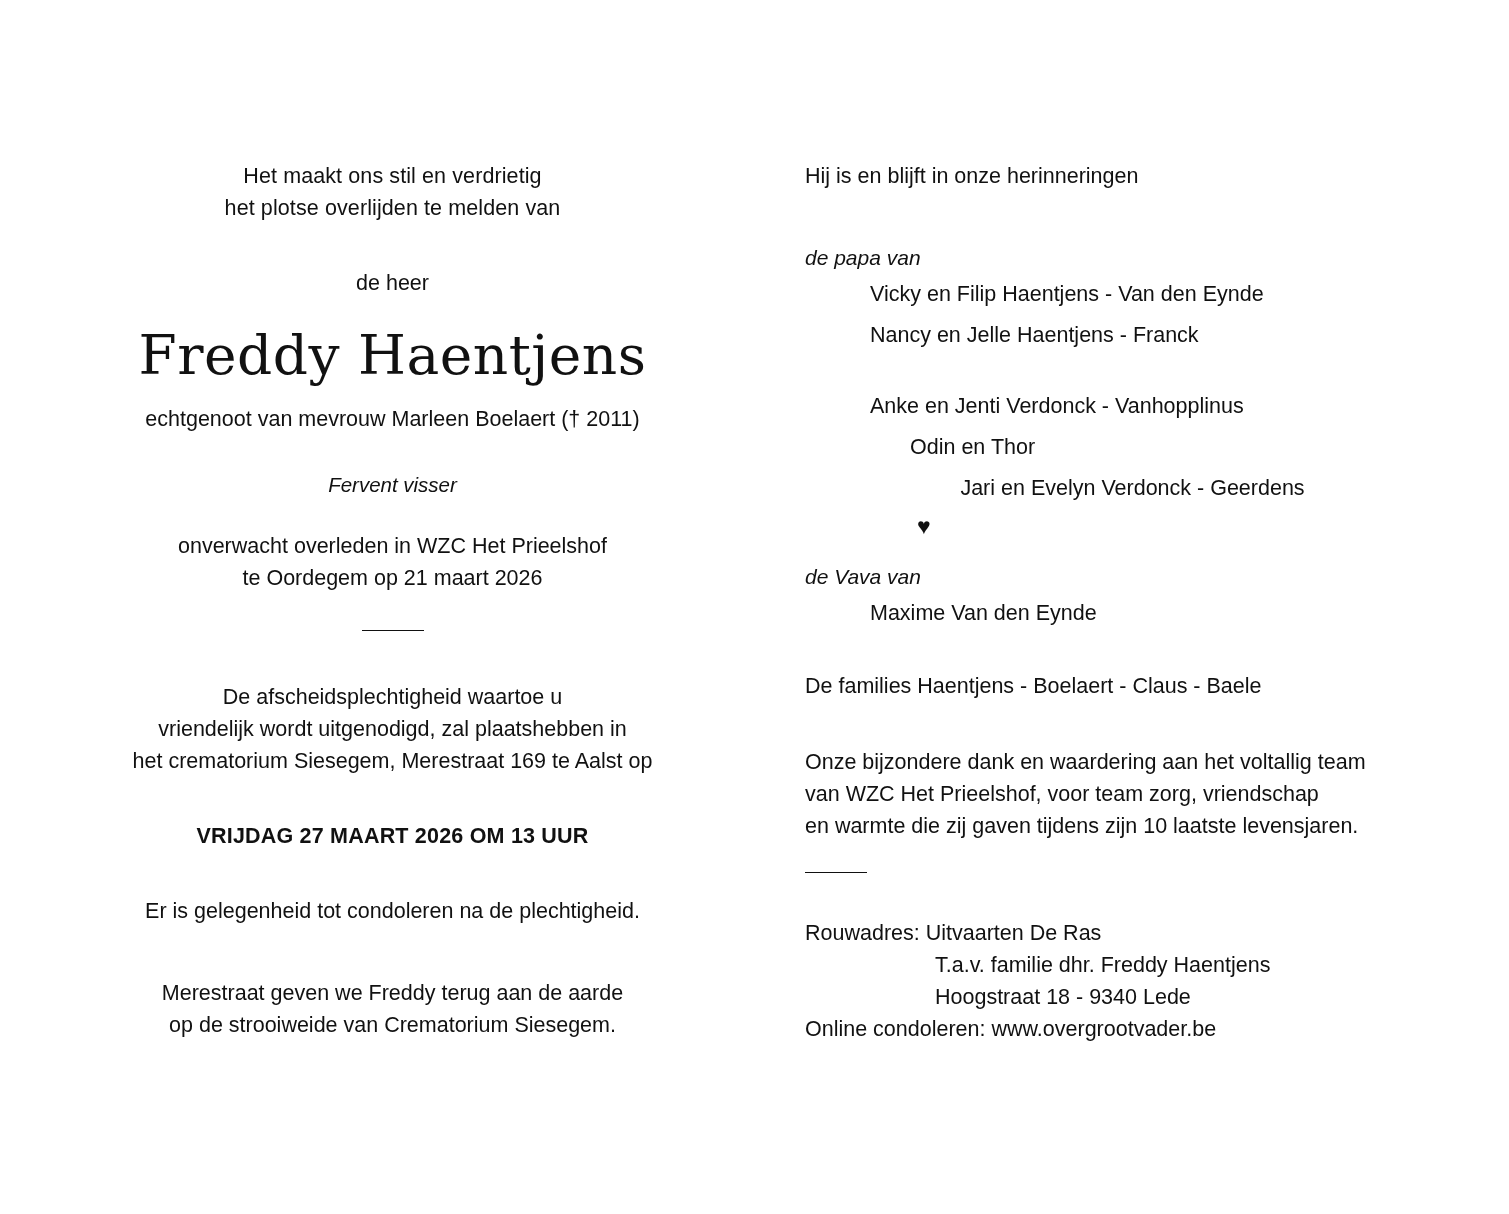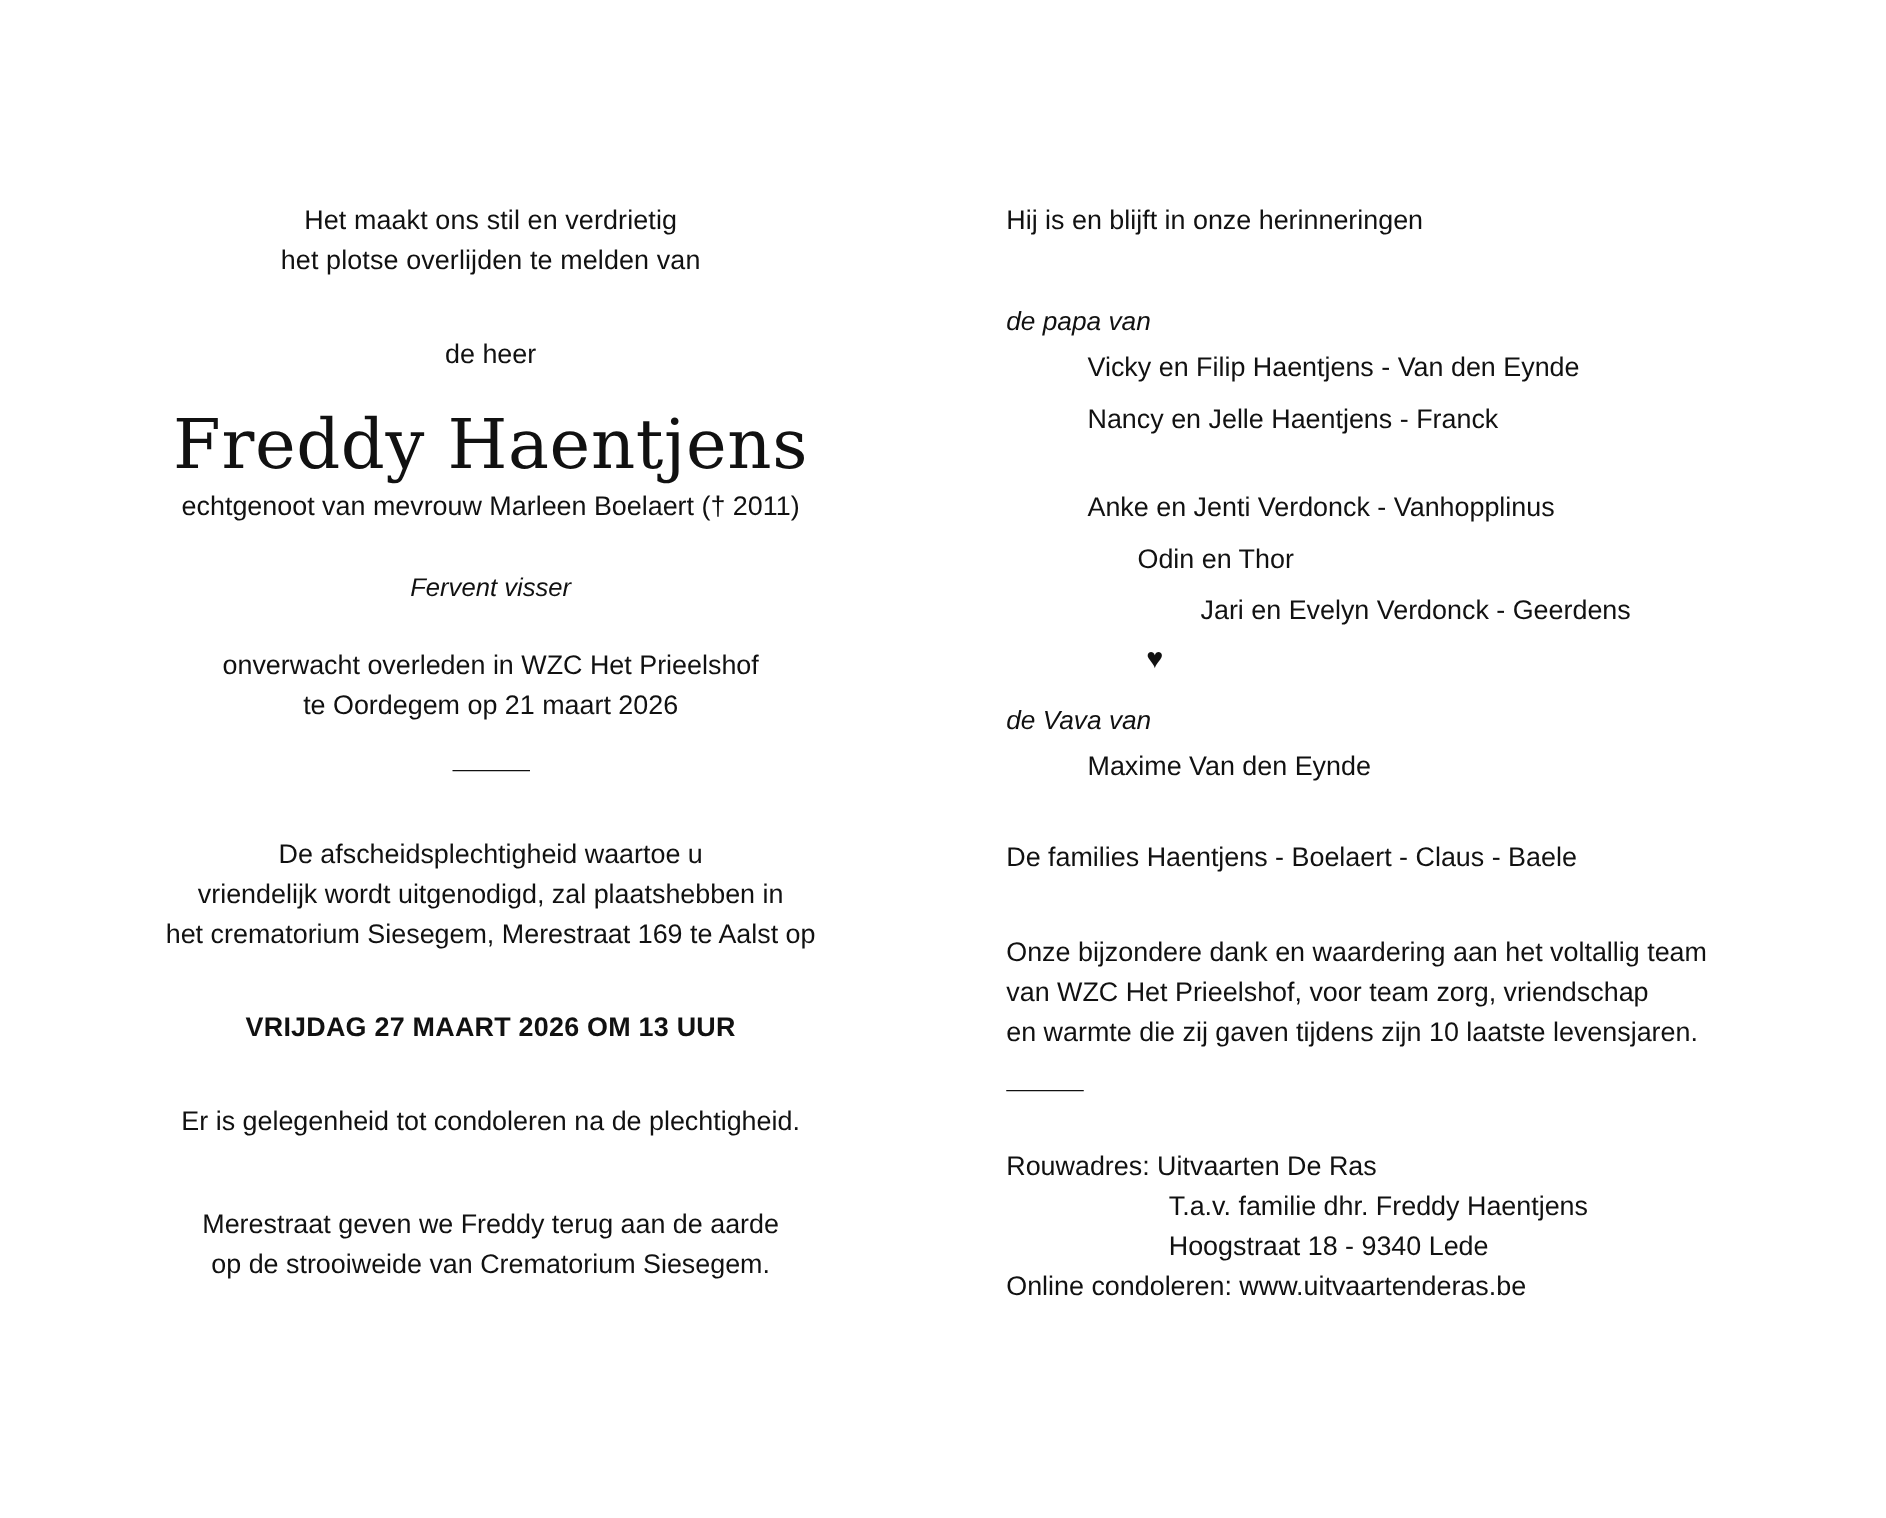--- a/index.html
+++ b/index.html
@@ -54,21 +54,21 @@
     font-size: 21.5px;
     line-height: 30px;
   }
   .name {
     font-family: "DejaVu Serif", serif;
     font-weight: 400;
     font-size: 55px;
     line-height: 70px;
     letter-spacing: 0.5px;
     margin-top: 22px;
-    margin-bottom: 0;
+    margin-bottom: 14px;
     white-space: nowrap;
   }
   .spouse {
     font-size: 21.5px;
     line-height: 30px;
   }
   .epithet {
     font-style: italic;
     font-size: 20.5px;
     line-height: 30px;
@@ -240,18 +240,18 @@
       </div>
 
       <div class="spacer-30"></div>
       <div class="rule-left"></div>
       <div class="spacer-44"></div>
 
       <div class="r-block">
         <div>Rouwadres: Uitvaarten De Ras</div>
         <div class="addr-indent1">T.a.v. familie dhr. Freddy Haentjens</div>
         <div class="addr-indent2">Hoogstraat 18 - 9340 Lede</div>
-        <div>Online condoleren: www.uitvaartenderas.be</div>
+        <div>Online condoleren: www.overgrootvader.be</div>
       </div>
     </div>
 
   </div>
 </div>
 
 </body></html>

